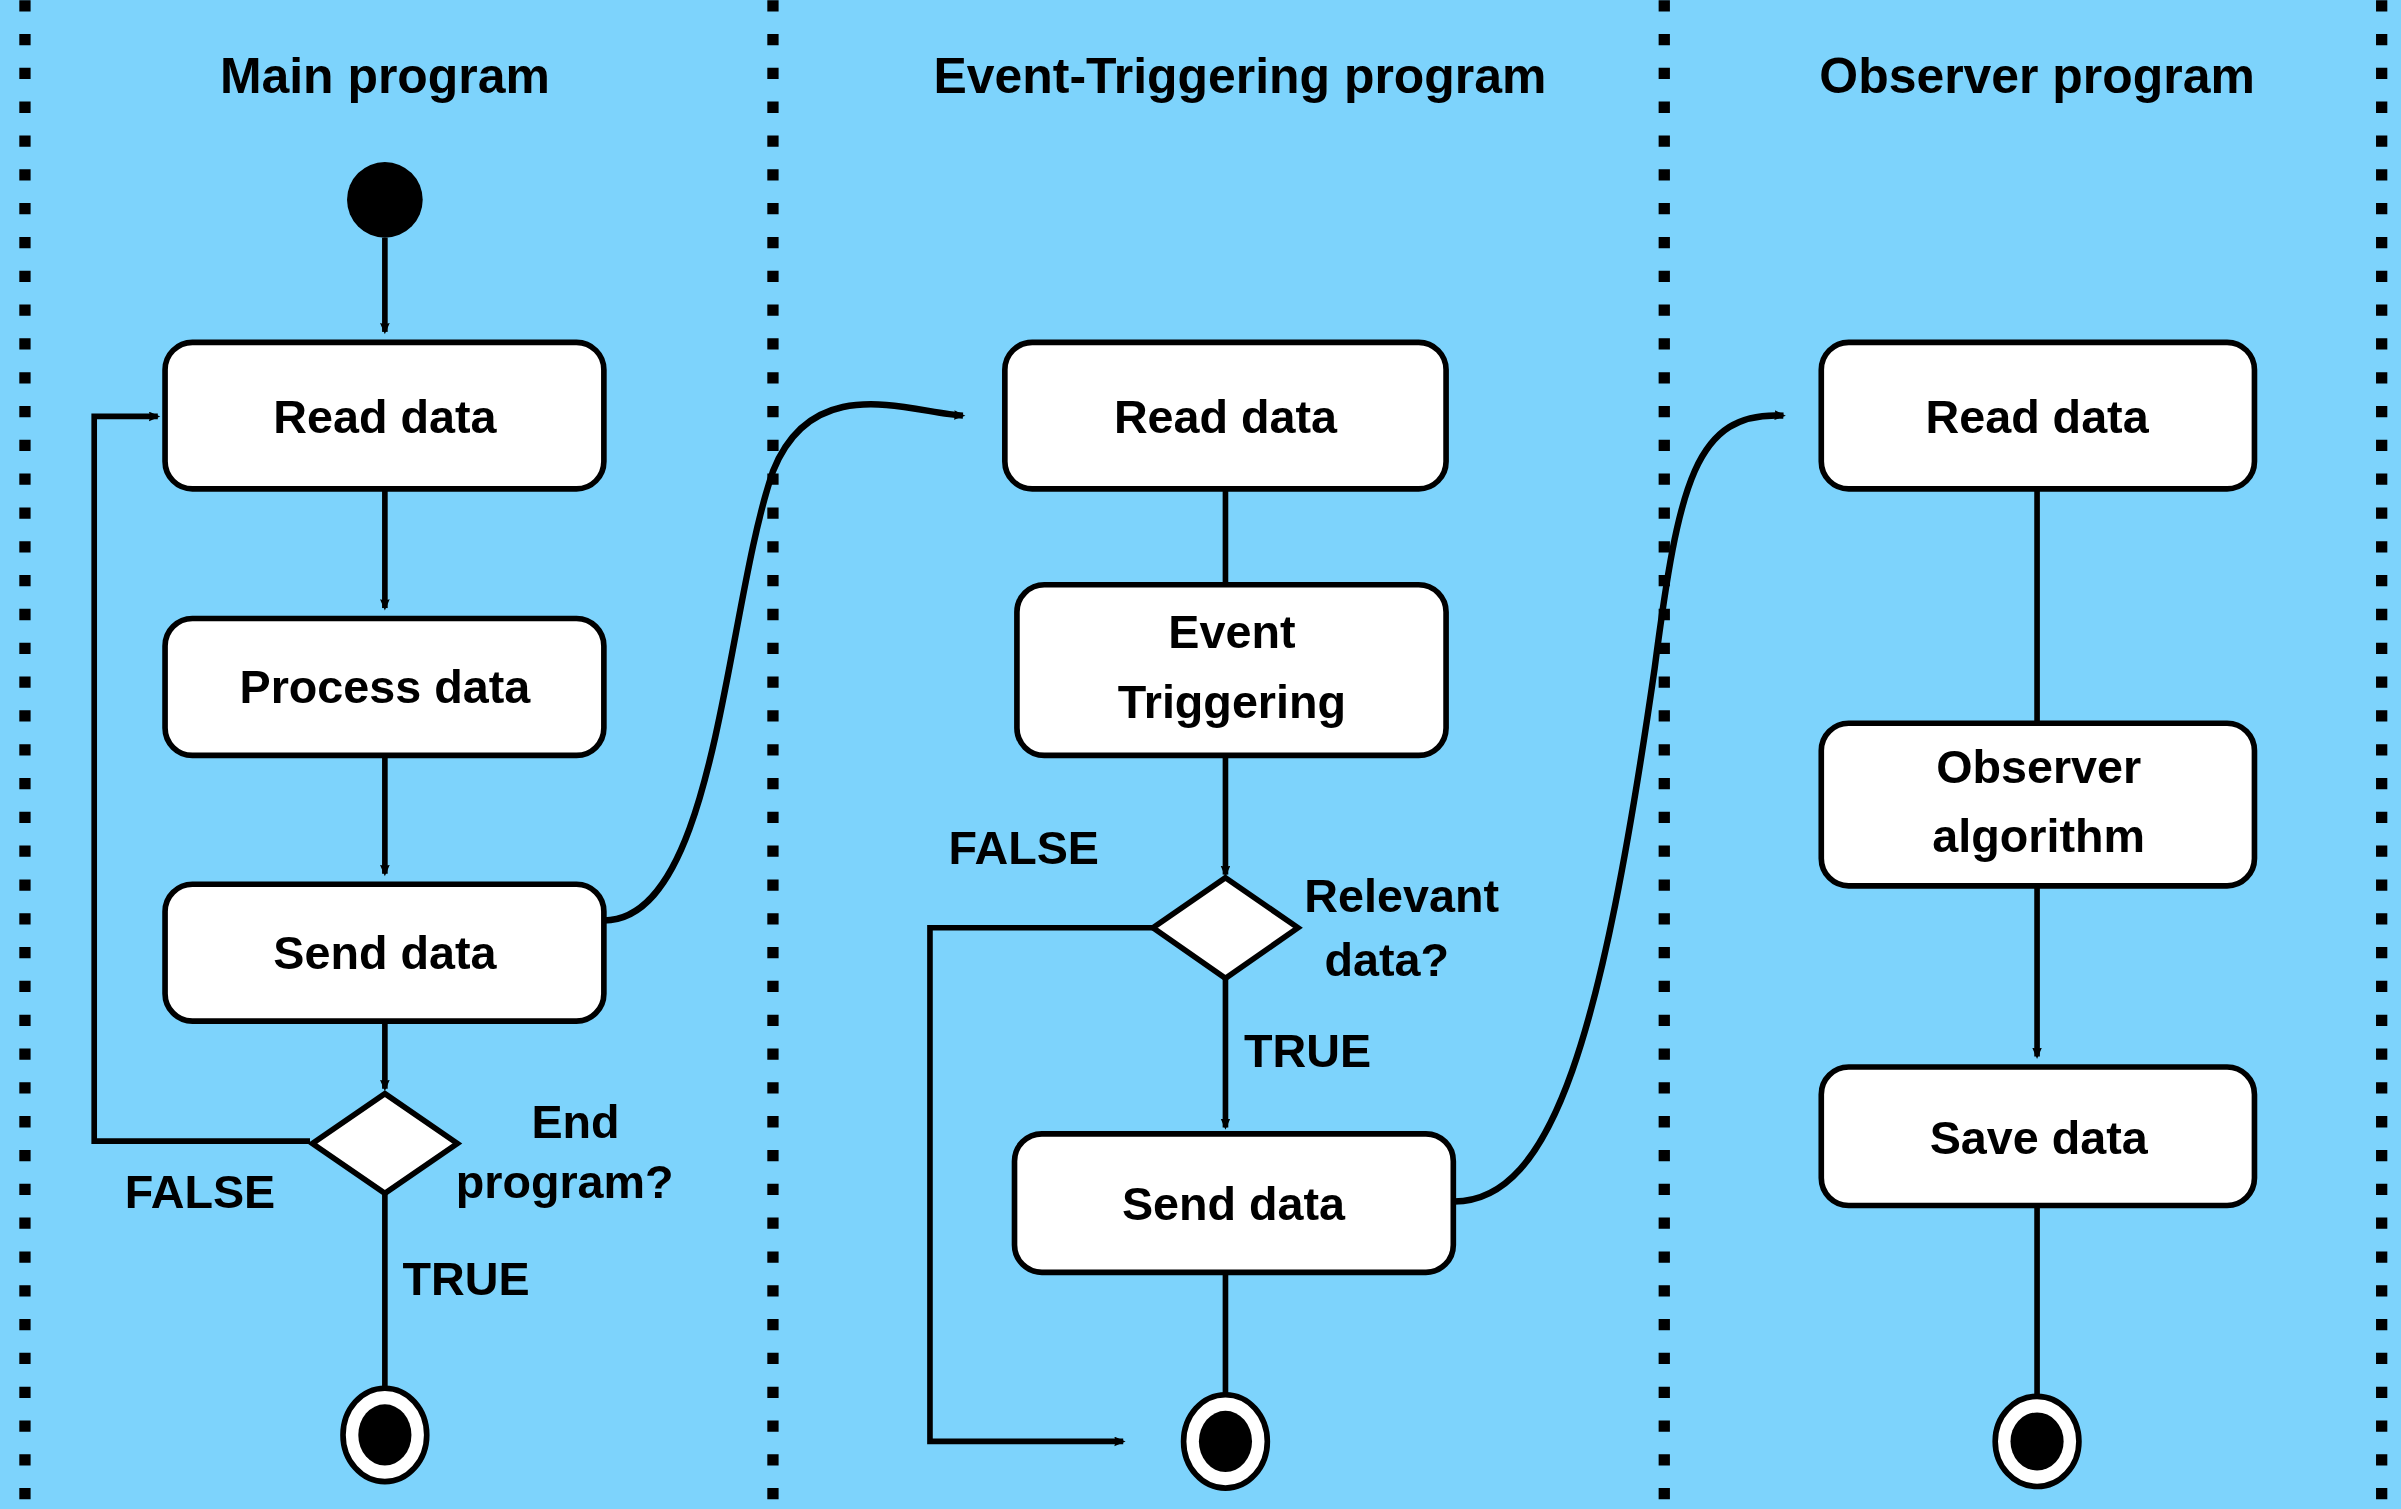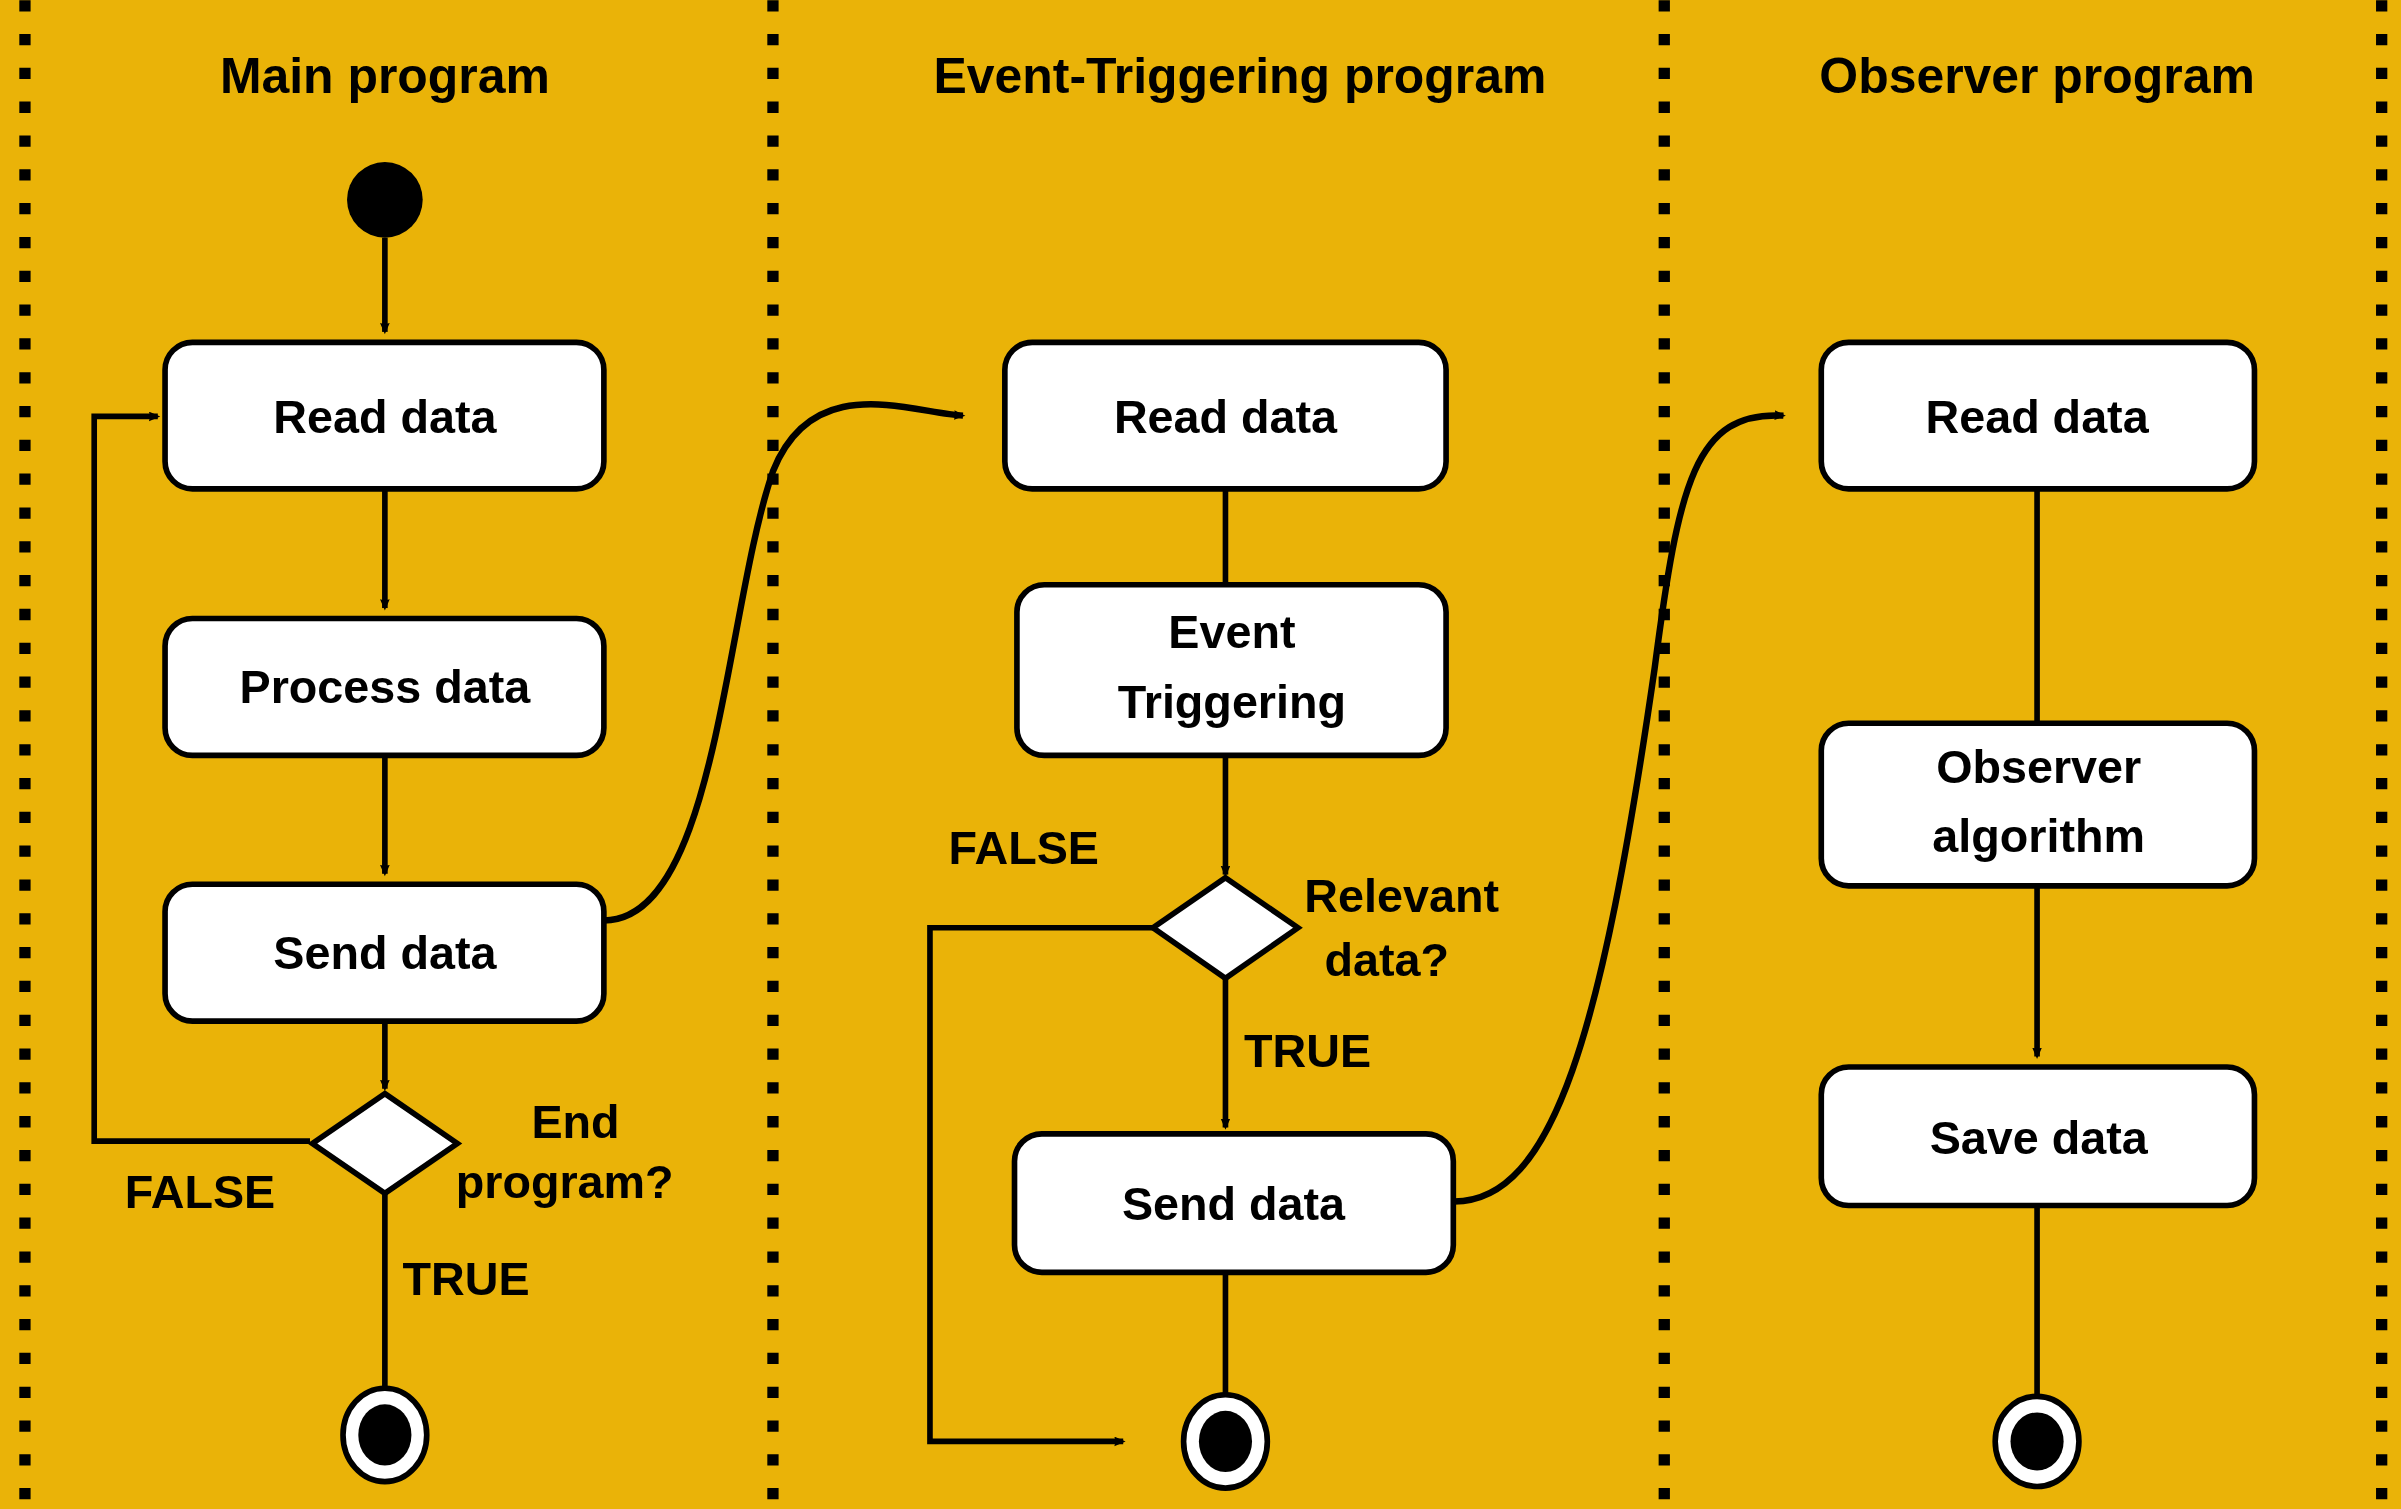--- a/index.html
+++ b/index.html
@@ -4,21 +4,21 @@
 <style>
   html, body {
     margin: 0;
     padding: 0;
     background: #ffffff;
   }
   #stage {
     position: relative;
     width: 2401px;
     height: 1510px;
-    background: #eab308;
+    background: #7dd3fc;
     font-family: "Liberation Sans", sans-serif;
     overflow: hidden;
   }
   #diagram {
     position: absolute;
     left: 0;
     top: 0;
     width: 2401px;
     height: 1510px;
   }

